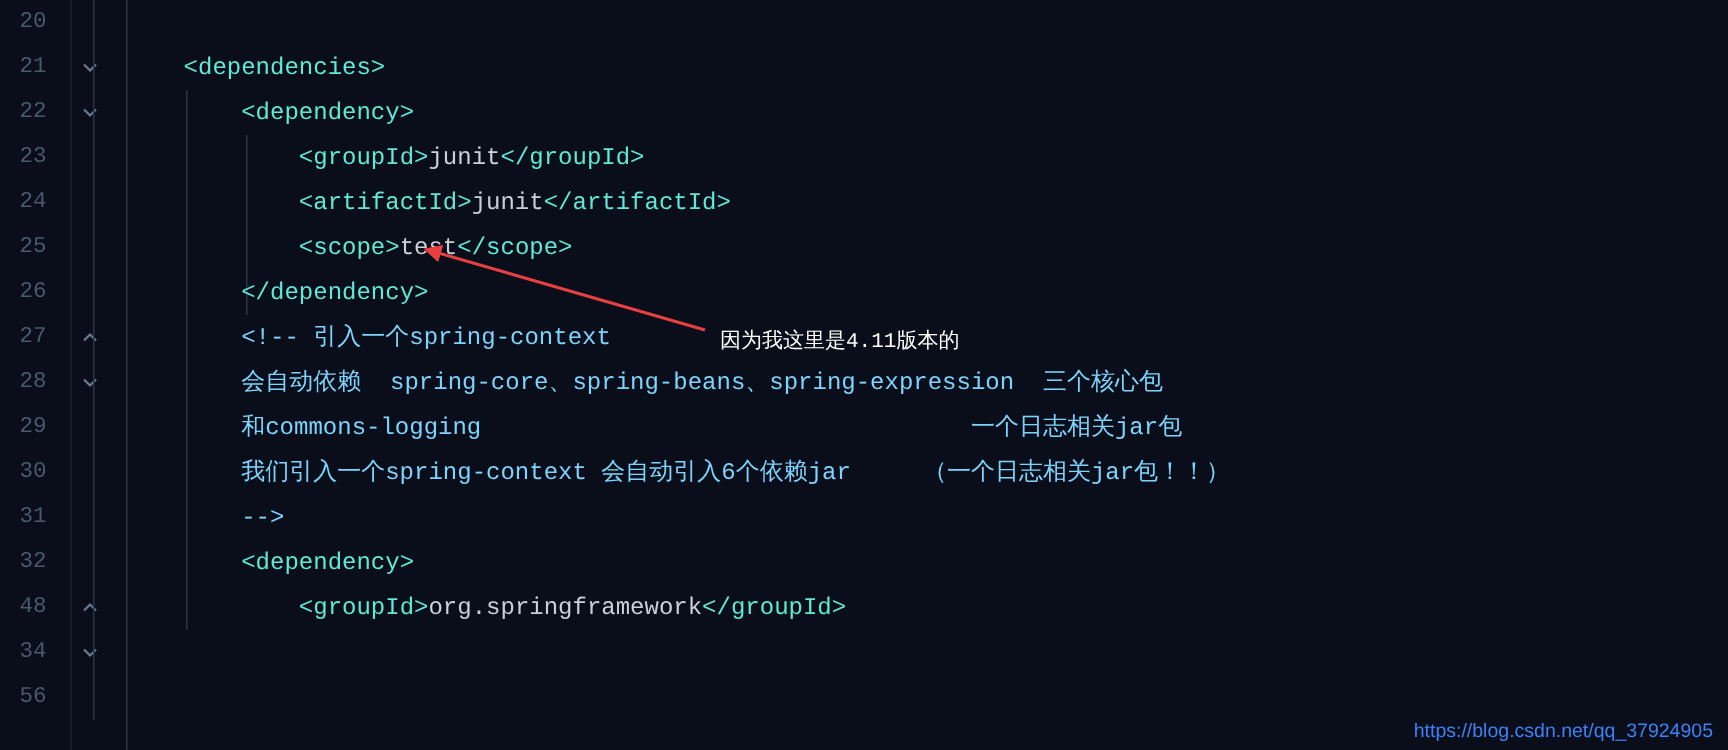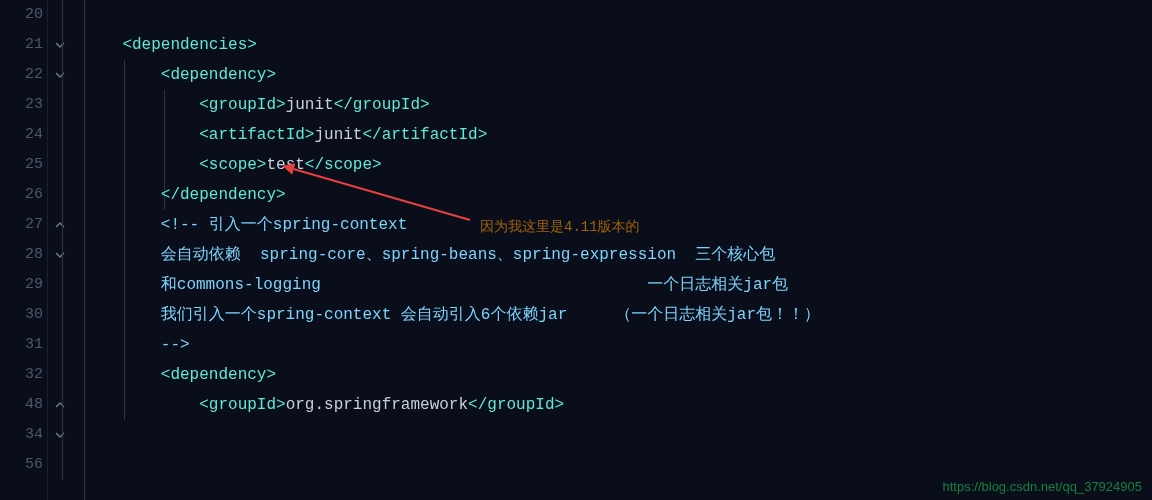--- a/index.html
+++ b/index.html
@@ -13,21 +13,21 @@
       position: relative;
     }
     .editor {
       display: flex;
       height: 100%;
     }
     .gutter {
       width: 48px;
       background: #0a0e1a;
       text-align: right;
-      padding-right: 4px;
+      padding-right: 16px;
       border-right: 1px solid #1a2030;
       flex-shrink: 0;
     }
     .line-number {
       color: #4a5a6a;
       height: 30px;
       line-height: 30px;
       font-size: 15px;
     }
     .fold-gutter {
@@ -65,34 +65,34 @@
     .comment { color: #7dd3fc; }
     .indent-line {
       position: absolute;
       width: 1px;
       background: #2a3545;
       top: 0;
       bottom: 0;
     }
     .annotation {
       position: absolute;
-      color: #a16207;
+      color: #ffffff;
       font-size: 14px;
       z-index: 10;
     }
     .arrow-svg {
       position: absolute;
       z-index: 9;
       pointer-events: none;
     }
     .watermark {
       position: absolute;
       bottom: 6px;
       right: 10px;
-      color: #15803d;
+      color: #3b82f6;
       font-size: 13px;
       font-family: Arial, sans-serif;
     }
     .cursor-line {
       display: inline-block;
       width: 1px;
       height: 20px;
       background: #fff;
       vertical-align: middle;
       margin-left: -1px;

